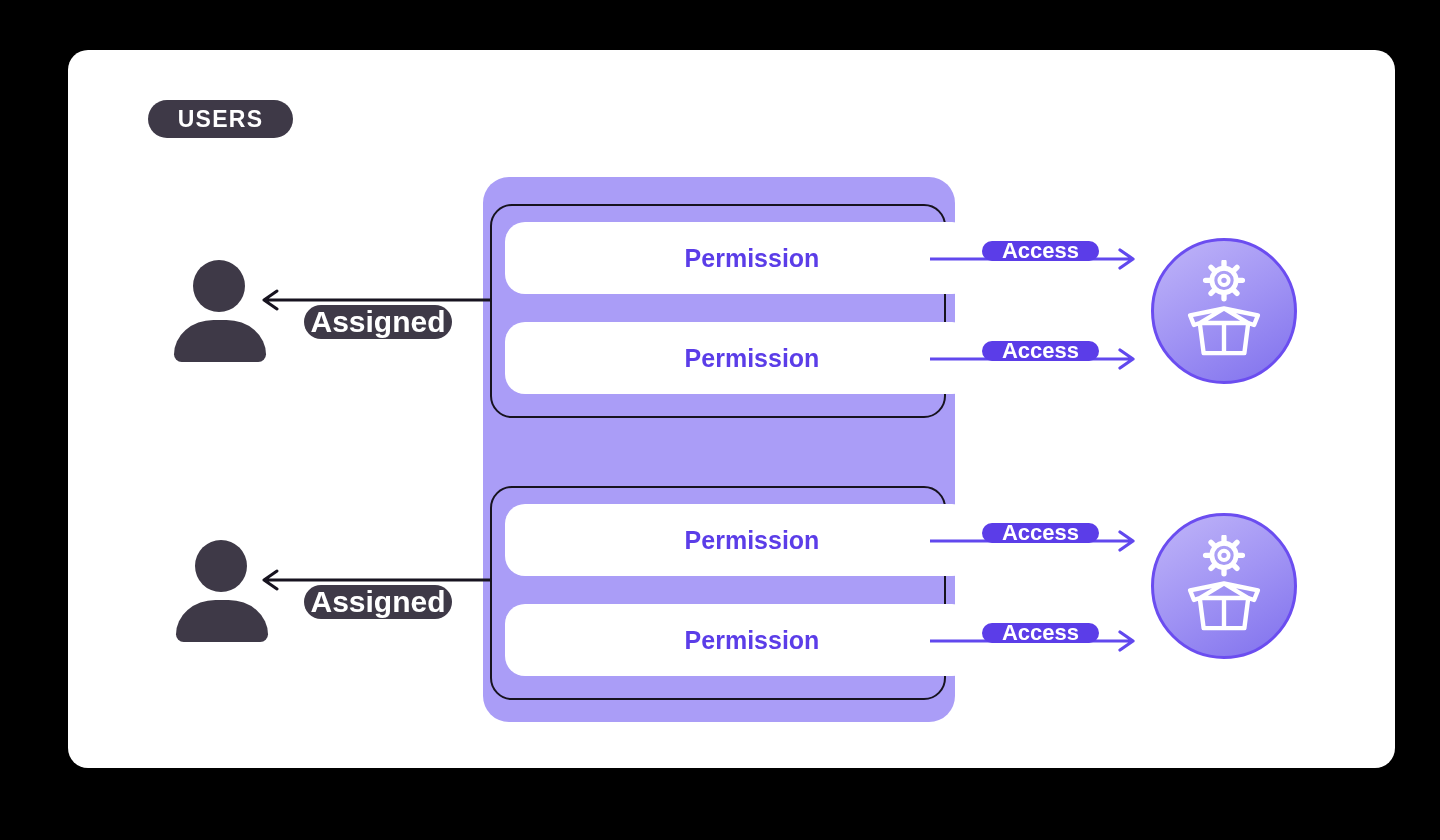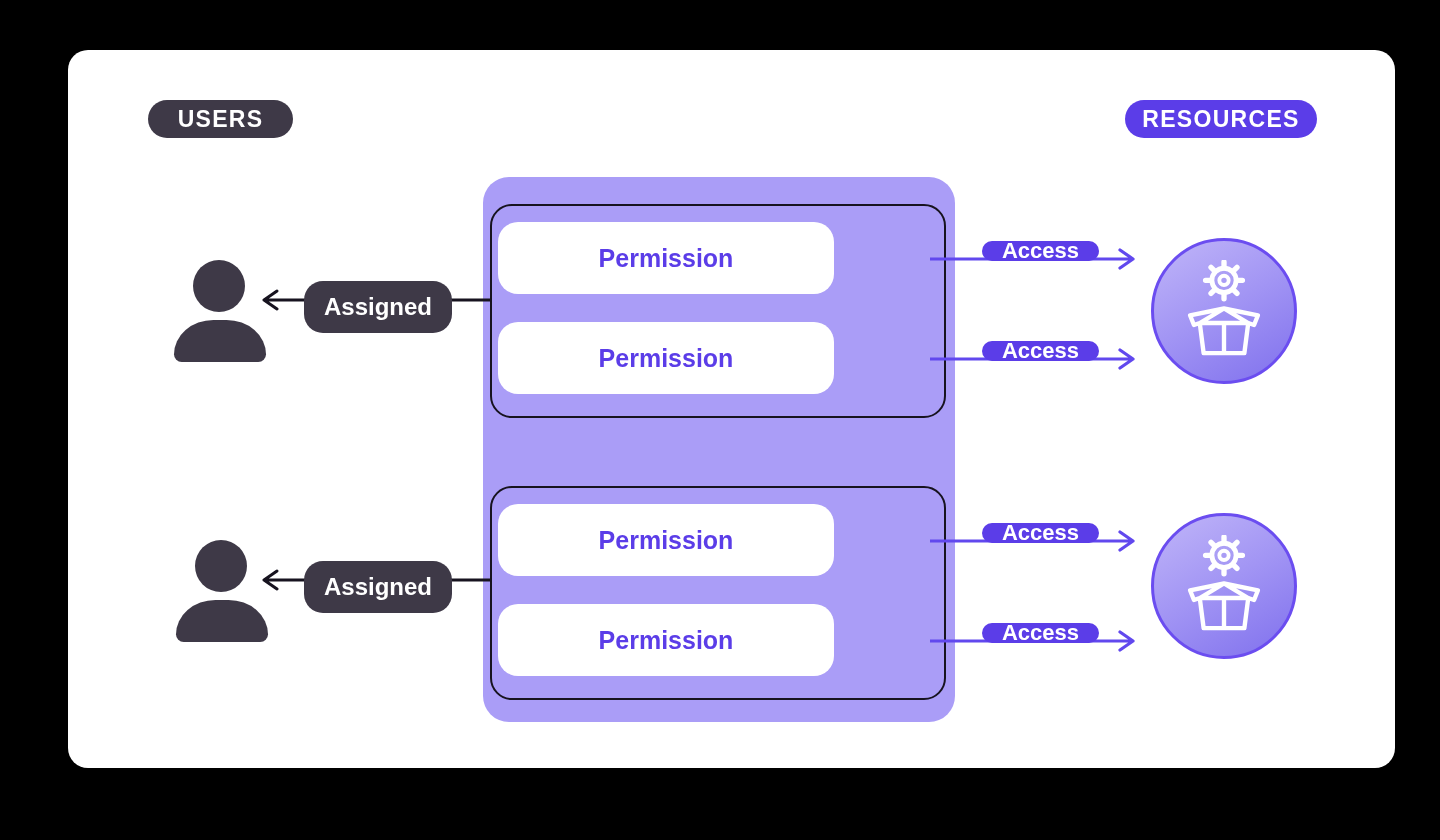--- a/index.html
+++ b/index.html
@@ -16,31 +16,31 @@
   .pill-role{left:575px;top:50px;width:145px;background:#b2a5f8;}
   .pill-resources{left:1057px;top:50px;width:192px;background:#5b3de8;}
 
   
   .role-container{position:absolute;left:415px;top:127px;width:472px;height:545px;
                   background:#aa9df7;border-radius:26px;z-index:1;}
   .perm-group{position:absolute;left:422px;width:452px;height:210px;
               border:2.5px solid #17131f;border-radius:22px;z-index:2;}
   .group-1{top:154px;}
   .group-2{top:436px;}
-  .perm-box{position:absolute;left:6px;width:336px;height:72px;background:#ffffff;
+  .perm-box{position:absolute;left:13px;width:440px;height:72px;background:#ffffff;
             border-radius:20px;display:flex;align-items:center;justify-content:center;
-            font-weight:bold;font-size:25px;color:#5b3de8;}
+            font-weight:bold;font-size:25px;color:#5b3de8;padding-left:27px;}
   .perm-box.row-1{top:16px;}
   .perm-box.row-2{top:116px;}
 
   
   .arrow{position:absolute;z-index:5;}
 
   
-  .assigned-pill{width:148px;height:52px;background:#3e3947;font-size:24px;}
+  .assigned-pill{width:148px;height:34px;background:#3e3947;font-size:30px;margin-top:24px;}
   .assigned-1{left:236px;top:231px;}
   .assigned-2{left:236px;top:511px;}
   .access-pill{width:117px;height:20px;background:#5b3de8;font-size:22px;border-radius:18px;}
   .access-1{left:914px;top:191px;}
   .access-2{left:914px;top:291px;}
   .access-3{left:914px;top:473px;}
   .access-4{left:914px;top:573px;}
 
   
   .user{position:absolute;width:92px;height:102px;z-index:4;}
@@ -60,23 +60,20 @@
   .res-icon{position:absolute;left:31px;top:19px;width:78px;height:97px;}
 </style>
 </head>
 <body>
 
 <div id="stage">
   <div class="card">
 
     <div class="pill pill-header pill-users">
       <span>USERS</span>
-    </div>
-    <div class="pill pill-header pill-resources">
-      <span>RESOURCES</span>
     </div>
 
     <div class="role-container"></div>
 
     <div class="perm-group group-1">
       <div class="perm-box row-1">
         <span>Permission</span>
       </div>
       <div class="perm-box row-2">
         <span>Permission</span>

